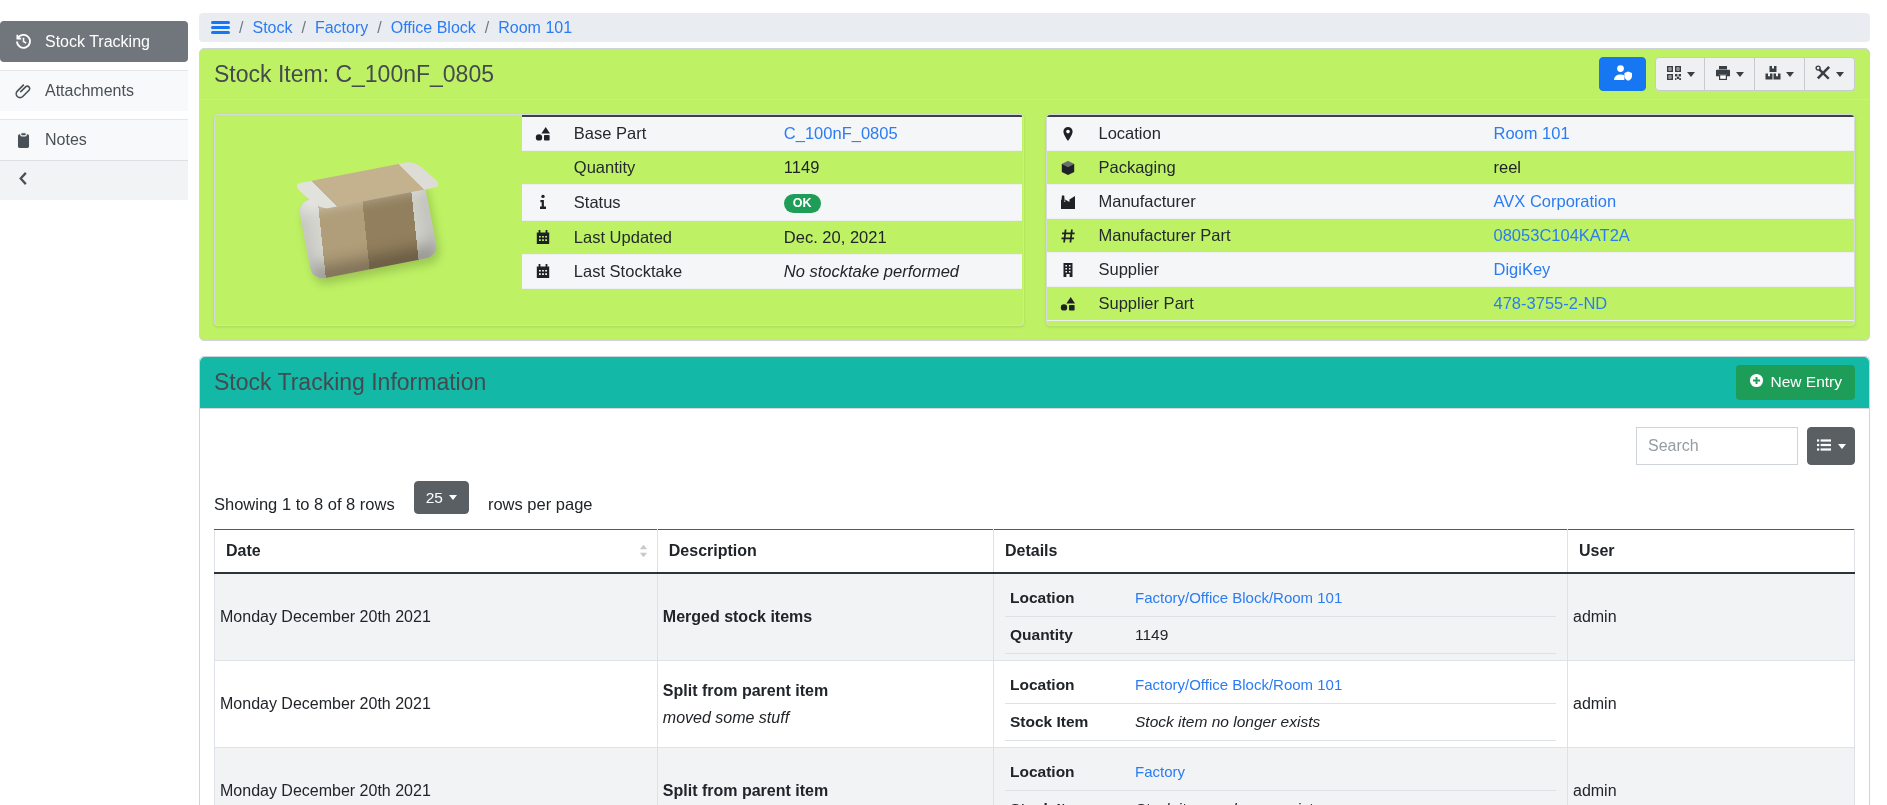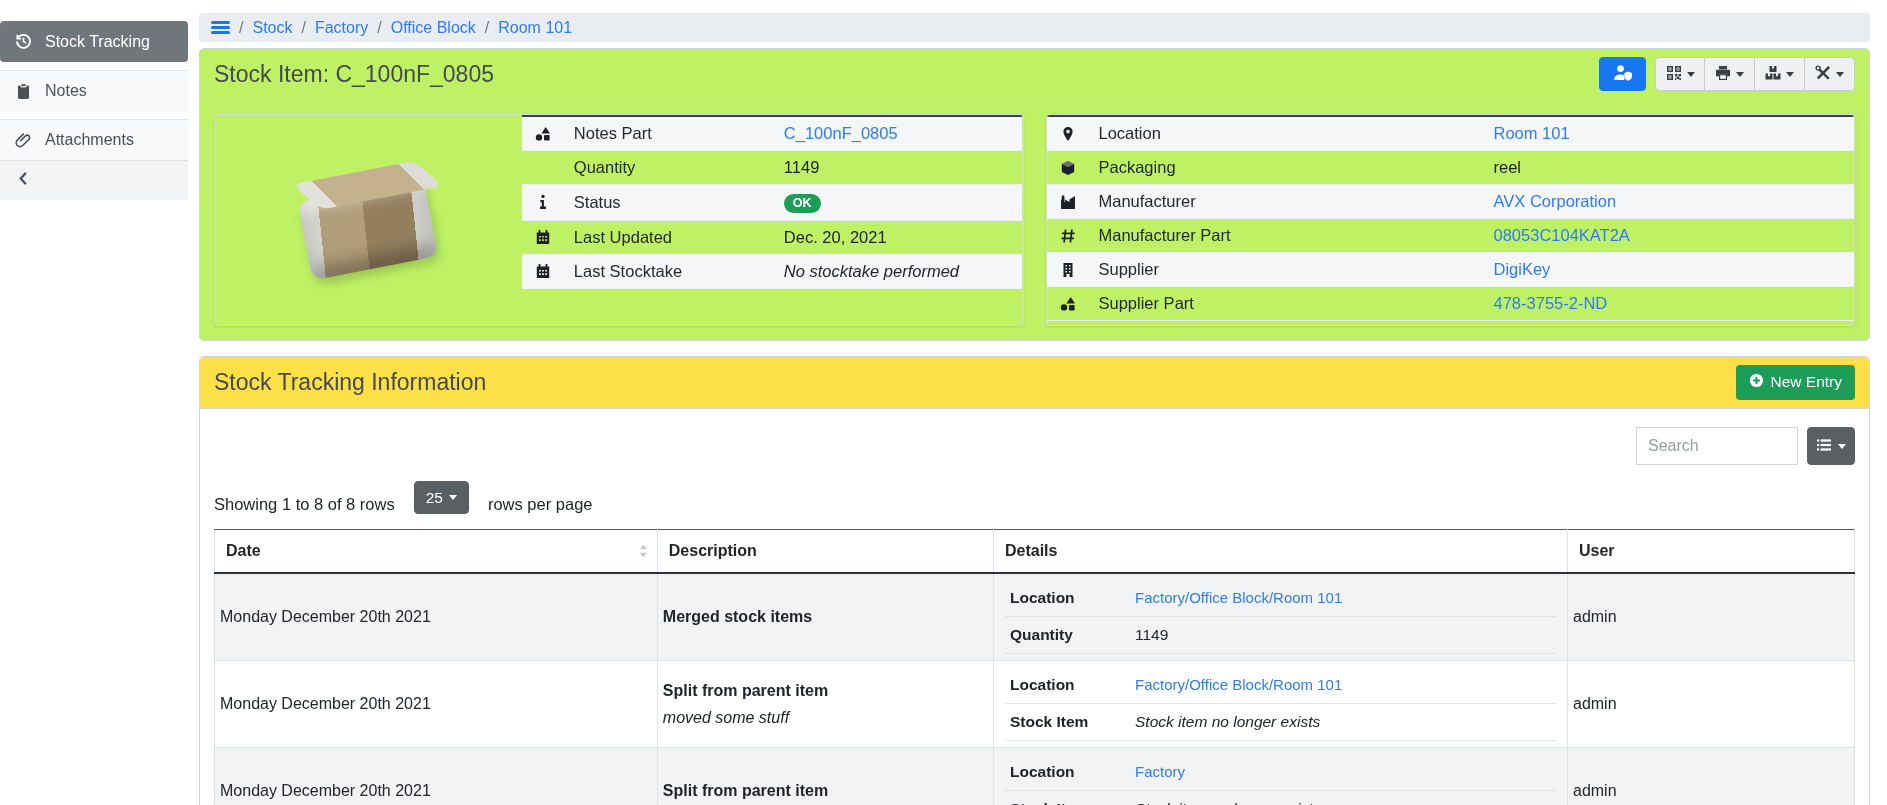--- a/index.html
+++ b/index.html
@@ -67,21 +67,21 @@
   .dtable td.lbl { color:#24292d; }
   .dtable a { color:#2b7cf3; text-decoration:none; cursor:pointer; }
   .dtable .muted-italic { font-style:italic; color:#212529; }
   .badge-ok { display:inline-block; background:#1e9d58; color:#fff; font-weight:bold;
     font-size:12.5px; padding:2.5px 9px; border-radius:10px; }
   .cols-left td.lbl { width:210px; }
   .cols-right td.lbl { width:395px; }
 
   
   .panel2 { margin-top:15px; border:1px solid #cfd4d9; border-radius:5px 5px 0 0; border-bottom:none; }
-  .panel2-heading { background:#fde047; display:flex; justify-content:space-between; align-items:center;
+  .panel2-heading { background:#14b8a6; display:flex; justify-content:space-between; align-items:center;
     padding:8px 14px; min-height:49px; border-bottom:1px solid #d4d8dc; border-radius:5px 5px 0 0; }
   .btn-success { background:#1e9d58; color:#fff; border:none; border-radius:4px; padding:8px 13px;
     font-size:15.5px; display:flex; align-items:flex-start; gap:7px; cursor:pointer; font-family:inherit; }
   .btn-success svg { width:15px; height:15px; }
 
   .panel2-body { padding:10px 14px 0; }
   .controls-row { display:flex; justify-content:flex-end; align-items:center; gap:9px; margin:8px 0 16px; }
   .search-input { width:162px; height:38px; border:1px solid #ced4da; border-radius:0;
     padding:0 11px; font-size:16px; font-family:inherit; color:#212529; }
   .search-input::placeholder { color:#959ca3; }
@@ -120,34 +120,34 @@
       <svg viewBox="0 0 16 16" fill="none" stroke="currentColor">
           <path d="M2.2 1.6v3.6h3.6" stroke-width="1.6"></path>
           <path d="M2.6 5A6.1 6.1 0 1 1 1.9 8" stroke-width="1.7"></path>
           <path d="M8 4.4V8l2.5 1.6" stroke-width="1.5"></path>
         </svg>
     </span>
     <span>Stock Tracking</span>
   </div>
   <div class="side-item">
     <span class="sicon">
+      <svg viewBox="0 0 16 16" fill="none" stroke="currentColor">
+          <path d="M5 8.6l5.2-5.2a2.3 2.3 0 0 1 3.2 3.2l-6.1 6.1a3.6 3.6 0 0 1-5.1-5.1L8.3 1.5" stroke-width="1.5"></path>
+        </svg>
+    </span>
+    <span>Attachments</span>
+  </div>
+  <div class="side-item">
+    <span class="sicon">
       <svg viewBox="0 0 16 16">
           <rect x="2.8" y="2" width="10.4" height="13" rx="1.5" fill="currentColor"></rect>
           <rect x="5.4" y="0.7" width="5.2" height="3" rx="1" fill="currentColor" stroke="#f8f9fa" stroke-width="1.1"></rect>
         </svg>
     </span>
     <span>Notes</span>
-  </div>
-  <div class="side-item">
-    <span class="sicon">
-      <svg viewBox="0 0 16 16" fill="none" stroke="currentColor">
-          <path d="M5 8.6l5.2-5.2a2.3 2.3 0 0 1 3.2 3.2l-6.1 6.1a3.6 3.6 0 0 1-5.1-5.1L8.3 1.5" stroke-width="1.5"></path>
-        </svg>
-    </span>
-    <span>Attachments</span>
   </div>
   <div class="side-collapse">
     <span>
       <svg viewBox="0 0 16 16" fill="none" stroke="currentColor" stroke-width="2.4">
           <path d="M10.5 2L5 8l5.5 6"></path>
         </svg>
     </span>
   </div>
 </div>
 
@@ -241,21 +241,21 @@
             <div class="cap"></div>
           </div>
         <table class="dtable cols-left">
           <tbody>
               <tr>
             <td class="ic"><span><svg viewBox="0 0 16 16" fill="currentColor">
                       <path d="M10.7 1L15 7.6H6.4z"></path>
                       <circle cx="4" cy="11.4" r="3.2"></circle>
                       <rect x="9" y="9" width="5.6" height="5.6" rx="0.8"></rect>
                     </svg></span></td>
-            <td class="lbl">Notes Part</td>
+            <td class="lbl">Base Part</td>
             <td><a>C_100nF_0805</a></td>
           </tr>
           <tr>
             <td class="ic"></td>
             <td class="lbl">Quantity</td>
             <td><span>1149</span></td>
           </tr>
           <tr>
             <td class="ic"><span><svg viewBox="0 0 16 16" fill="currentColor">
                       <circle cx="8" cy="2.4" r="1.7"></circle>

